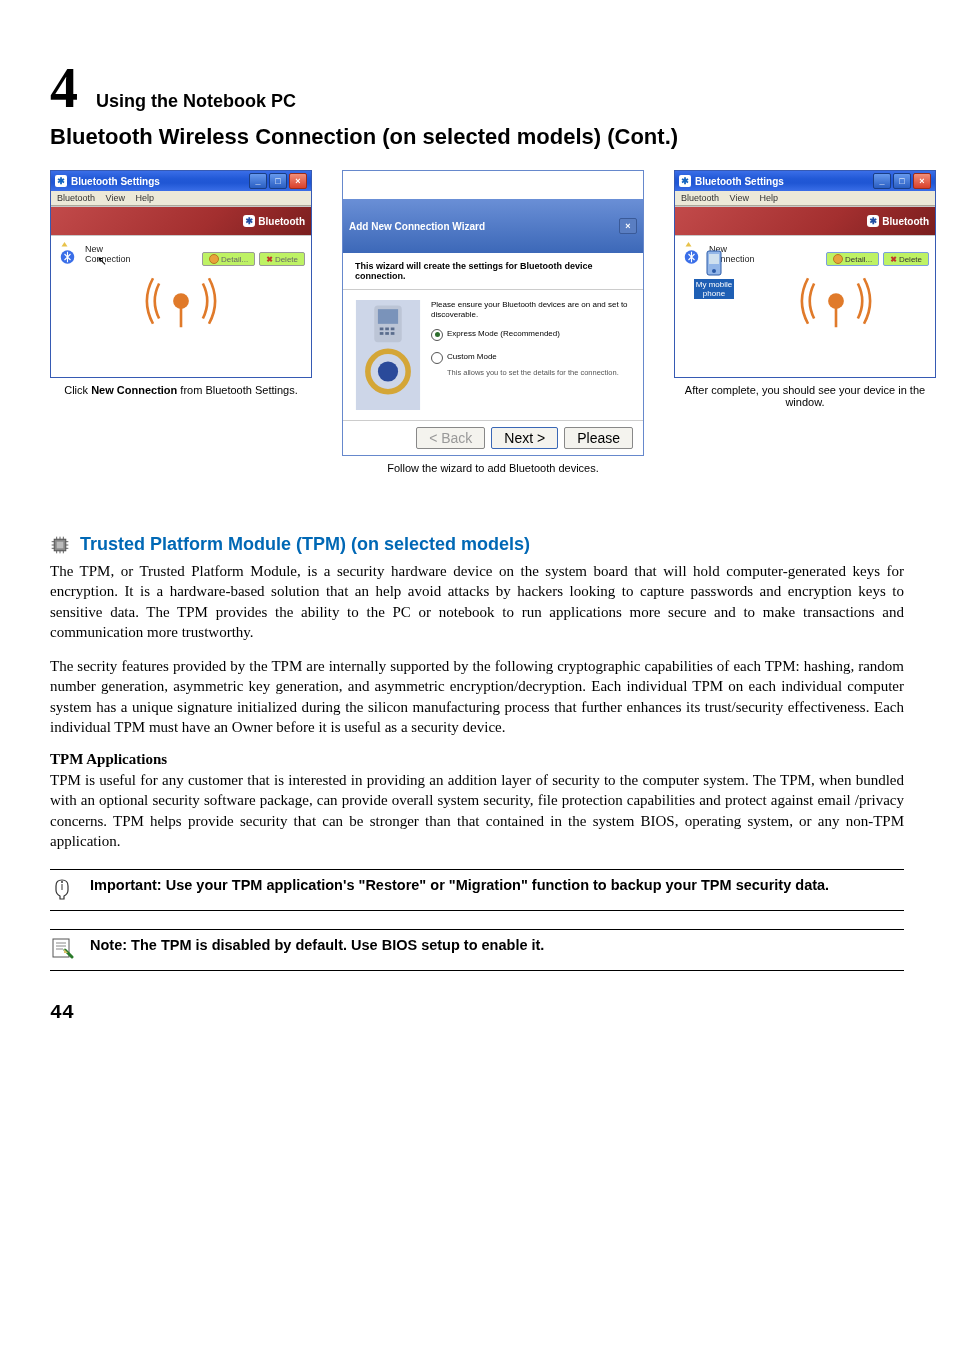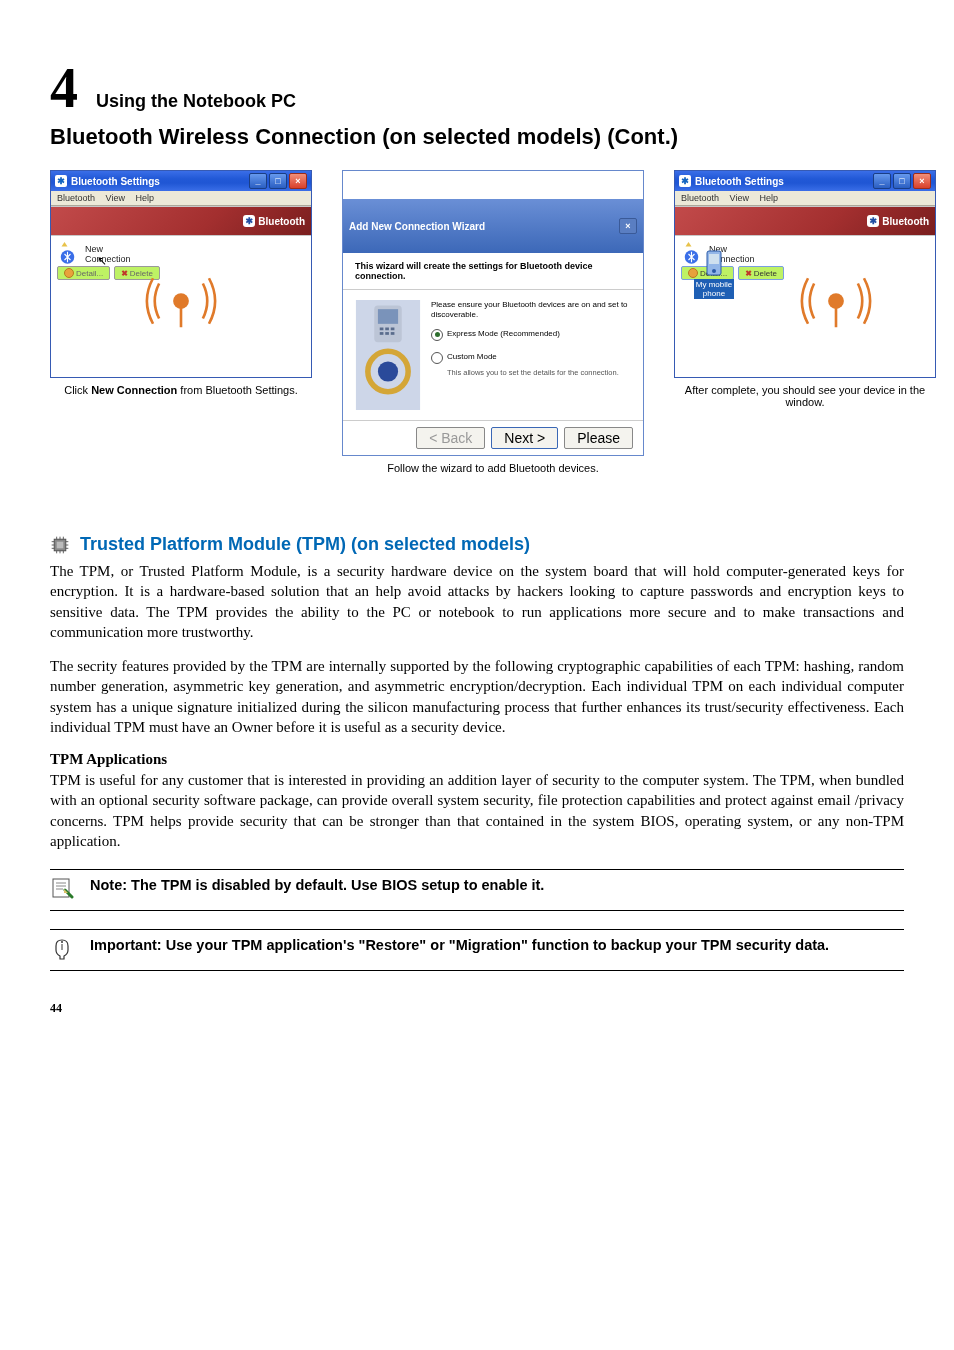--- a/index.html
+++ b/index.html
@@ -117,22 +117,22 @@
 }
 .radar svg { width:100%; height:100%; }
 .device-tile {
   position:absolute; left:14px; top:42px; width:50px; text-align:center;
 }
 .device-tile svg { width:30px; height:30px; display:block; margin:0 auto; }
 .device-label {
   font-size:8px; color:#fff; background:#1e5fb4; padding:1px 2px; display:inline-block;
 }
 .xp-footer {
-  display:flex; justify-content:space-between; align-items:flex-start;
-  padding:6px; border-top:1px solid #c8c8c8;flex-direction:column;
+  display:flex; justify-content:space-between; align-items:flex-end;
+  padding:6px; border-top:1px solid #c8c8c8;
 }
 .new-conn {
   display:flex; align-items:center; gap:4px; font-size:9px; color:#222;
 }
 .new-conn svg { width:24px; height:24px; }
 .cursor-icon {
   position:absolute; bottom:-2px; left:40px; font-size:12px; color:#000;
 }
 .foot-btns { display:flex; gap:4px; }
 .foot-btn {
@@ -214,23 +214,23 @@
 }
 .callout-icon { width:28px; flex-shrink:0; }
 .callout-icon svg { width:24px; height:24px; }
 .callout-text {
   font-family: Arial, sans-serif;
   font-weight: bold;
   font-size: 14.5px;
   line-height:1.35;
 }
 .page-num {
-  font-family: Liberation Serif, serif;
-  font-weight: bold;
-  font-size: 12px;
+  font-family: Liberation Mono, monospace;
+  font-weight: bold;
+  font-size: 20px;
   margin-top: 30px;
 }
 </style>
 </head>
 <body>
 
 <div class="page">
 
   <div class="chapter-header">
     <span class="chapter-num">4</span>
@@ -454,38 +454,38 @@
       <span class="tpm-title">Trusted Platform Module (TPM) (on selected models)</span>
     </div>
     <p class="body-text">The TPM, or Trusted Platform Module, is a security hardware device on the system board that will hold computer-generated keys for encryption. It is a hardware-based solution that an help avoid attacks by hackers looking to capture passwords and encryption keys to sensitive data. The TPM provides the ability to the PC or notebook to run applications more secure and to make transactions and communication more trustworthy.</p>
     <p class="body-text">The secrity features provided by the TPM are internally supported by the following cryptographic capabilities of each TPM: hashing, random number generation, asymmetric key generation, and asymmetric encryption/decryption. Each individual TPM on each individual computer system has a unique signature initialized during the silicon manufacturing process that further enhances its trust/security effectiveness. Each individual TPM must have an Owner before it is useful as a security device.</p>
     <div class="subhead">TPM Applications</div>
     <p class="body-text">TPM is useful for any customer that is interested in providing an addition layer of security to the computer system. The TPM, when bundled with an optional security software package, can provide overall system security, file protection capabilities and protect against email /privacy concerns. TPM helps provide security that can be stronger than that contained in the system BIOS, operating system, or any non-TPM application.</p>
 
     <div class="callout">
       <div class="callout-icon">
         <svg viewBox="0 0 24 24">
+            <path d="M6 10 Q6 4 12 4 Q18 4 18 10 L18 14 Q18 18 14 20 L14 23 L10 23 L10 20 Q6 18 6 14 Z" fill="none" stroke="#333" stroke-width="1.2"></path>
+            <line x1="12" y1="8" x2="12" y2="14" stroke="#333"></line>
+            <circle cx="12" cy="6" r="1" fill="#333"></circle>
+          </svg>
+      </div>
+      <div class="callout-text">Important: Use your TPM application's "Restore" or "Migration" function to backup your TPM security data.</div>
+    </div>
+
+    <div class="callout">
+      <div class="callout-icon">
+        <svg viewBox="0 0 24 24">
             <rect x="3" y="3" width="16" height="18" fill="#fff" stroke="#555"></rect>
             <line x1="6" y1="7" x2="16" y2="7" stroke="#888"></line>
             <line x1="6" y1="10" x2="16" y2="10" stroke="#888"></line>
             <line x1="6" y1="13" x2="13" y2="13" stroke="#888"></line>
             <path d="M15 14 L22 21" stroke="#2a7a2a" stroke-width="3" stroke-linecap="round"></path>
             <path d="M14 13 L18 17 L14 17 Z" fill="#d8c06a"></path>
           </svg>
       </div>
       <div class="callout-text">Note: The TPM is disabled by default. Use BIOS setup to enable it.</div>
     </div>
-
-    <div class="callout">
-      <div class="callout-icon">
-        <svg viewBox="0 0 24 24">
-            <path d="M6 10 Q6 4 12 4 Q18 4 18 10 L18 14 Q18 18 14 20 L14 23 L10 23 L10 20 Q6 18 6 14 Z" fill="none" stroke="#333" stroke-width="1.2"></path>
-            <line x1="12" y1="8" x2="12" y2="14" stroke="#333"></line>
-            <circle cx="12" cy="6" r="1" fill="#333"></circle>
-          </svg>
-      </div>
-      <div class="callout-text">Important: Use your TPM application's "Restore" or "Migration" function to backup your TPM security data.</div>
-    </div>
   </div>
 
   <div class="page-num">44</div>
 
 </div>
 
 </body></html>

